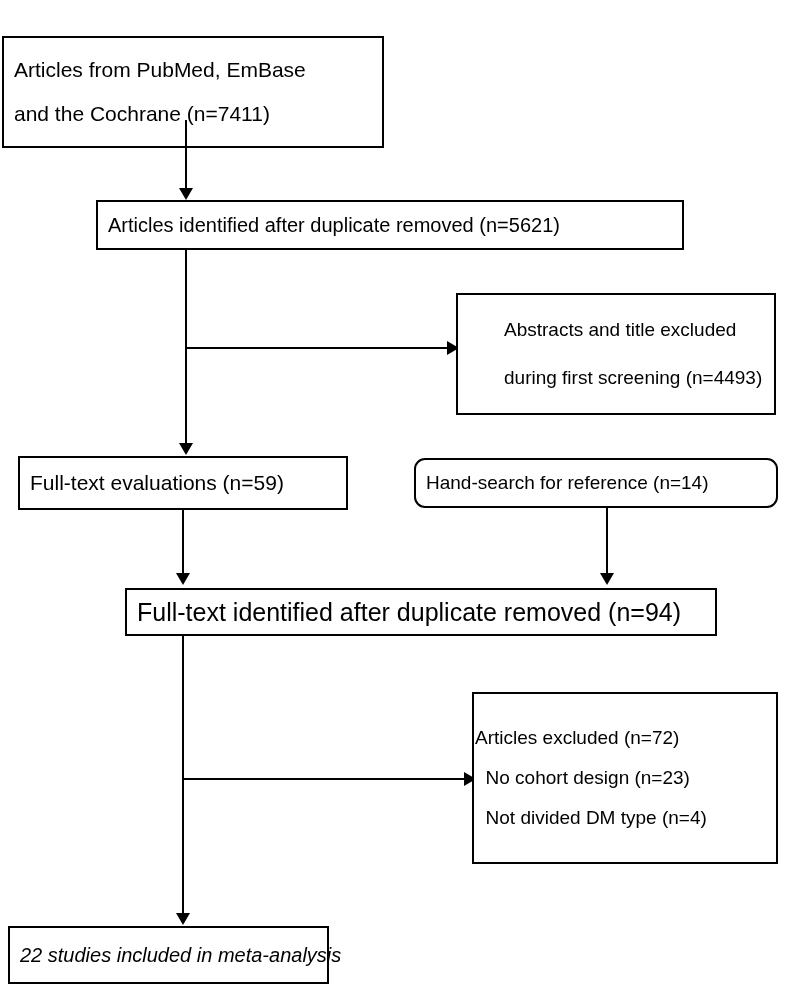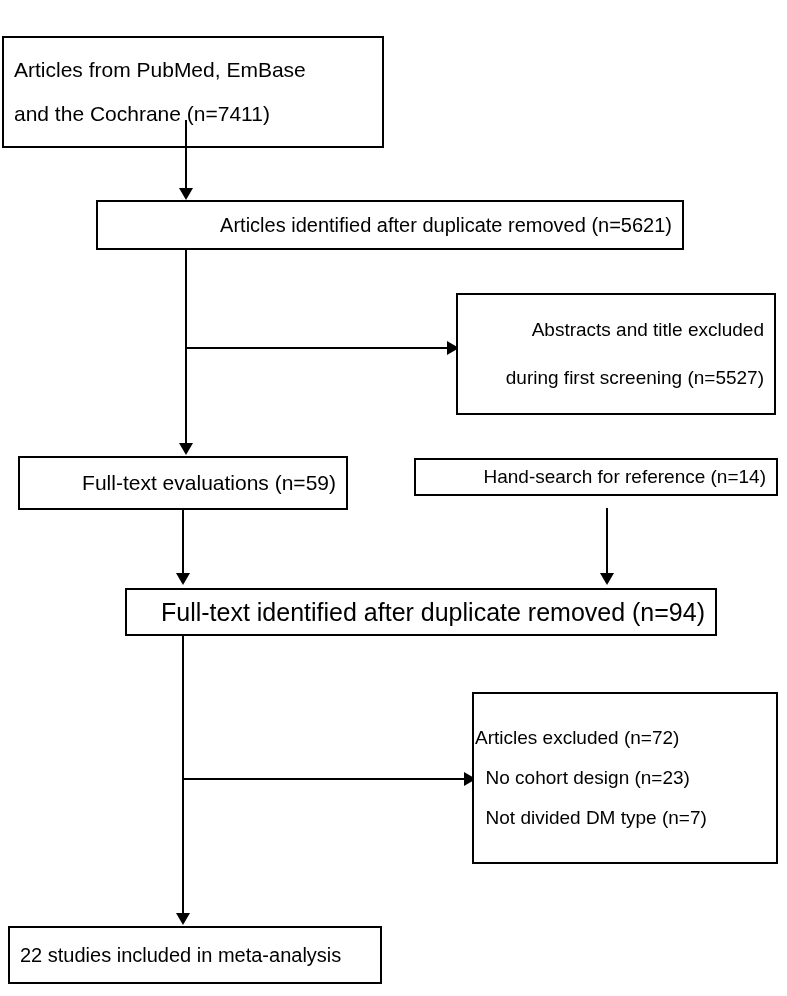--- a/index.html
+++ b/index.html
@@ -22,21 +22,21 @@
     background: #ffffff;
     display: flex;
     flex-direction: column;
     justify-content: center;
     color: #000000;
   }
   .box .line {
     display: block;
     white-space: pre;
   }
-  .center { text-align: right; }
+  .center { text-align: left; }
   .left { text-align: left; }
   .pad-lr { padding: 0 10px; }
 
   
   .vline {
     position: absolute;
     width: 2px;
     background: #000000;
   }
   .hline {
@@ -79,28 +79,28 @@
   </div>
 
   <div class="vline" style="left:185px; top:250px; height:198px;"></div>
   <div class="arrow-down" style="left:179px; top:443px;"></div>
 
   <div class="hline" style="left:185px; top:347px; width:268px;"></div>
   <div class="arrow-right" style="left:447px; top:341px;"></div>
 
   <div class="box center pad-lr" style="left:456px; top:293px; width:320px; height:122px; font-size:19px; line-height:48px;padding-left:46px;">
     <span class="line">Abstracts and title excluded</span>
-    <span class="line">during first screening (n=5527)</span>
+    <span class="line">during first screening (n=4493)</span>
   </div>
 
   <div class="box center pad-lr" style="left:18px; top:456px; width:330px; height:54px; font-size:21px; line-height:50px;">
     <span class="line">Full-text evaluations (n=59)</span>
   </div>
 
-  <div class="box center pad-lr" style="left:414px; top:458px; width:364px; height:38px; font-size:19px; line-height:46px;">
+  <div class="box center pad-lr" style="left:414px; top:458px; width:364px; height:50px; font-size:19px; line-height:46px;border-radius:11px;">
     <span class="line">Hand-search for reference (n=14)</span>
   </div>
 
   <div class="vline" style="left:182px; top:510px; height:68px;"></div>
   <div class="arrow-down" style="left:176px; top:573px;"></div>
 
   <div class="vline" style="left:606px; top:508px; height:70px;"></div>
   <div class="arrow-down" style="left:600px; top:573px;"></div>
 
   <div class="box center pad-lr" style="left:125px; top:588px; width:592px; height:48px; font-size:25px; line-height:44px;">
@@ -109,20 +109,20 @@
 
   <div class="vline" style="left:182px; top:636px; height:282px;"></div>
   <div class="arrow-down" style="left:176px; top:913px;"></div>
 
   <div class="hline" style="left:182px; top:778px; width:288px;"></div>
   <div class="arrow-right" style="left:464px; top:772px;"></div>
 
   <div class="box left pad-lr" style="left:472px; top:692px; width:306px; height:172px; font-size:19px; line-height:40px; padding-left:1px;">
     <span class="line">Articles excluded (n=72)</span>
     <span class="line">  No cohort design (n=23)</span>
-    <span class="line">  Not divided DM type (n=7)</span>
+    <span class="line">  Not divided DM type (n=4)</span>
   </div>
 
-  <div class="box left pad-lr" style="left:8px; top:926px; width:374px; height:58px; font-size:20px; line-height:54px;">
+  <div class="box left pad-lr" style="left:8px; top:926px; width:321px; height:58px; font-size:20px; line-height:54px;font-style:italic;">
     <span class="line">22 studies included in meta-analysis</span>
   </div>
 
 </div>
 
 </body></html>

